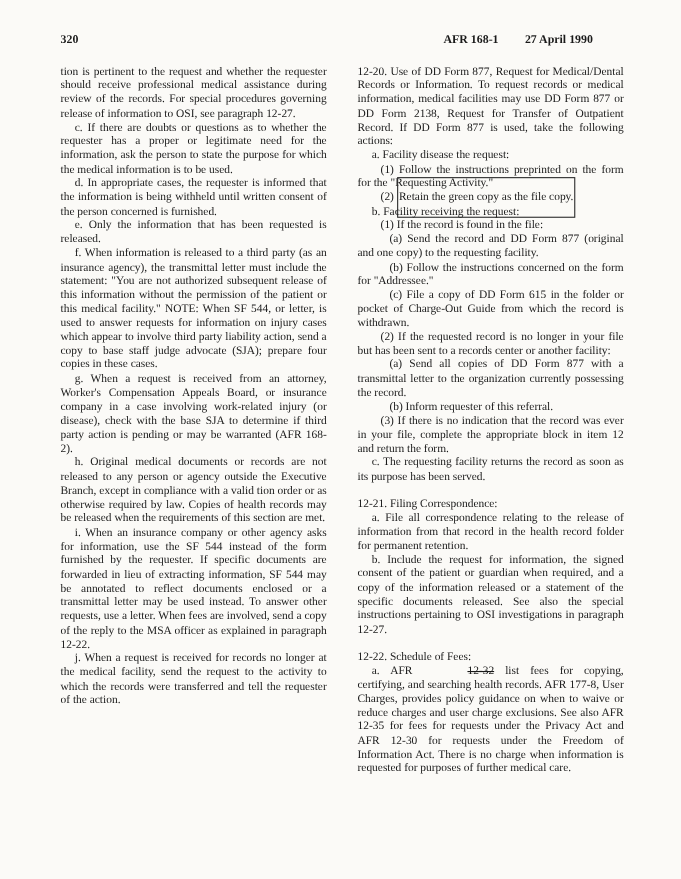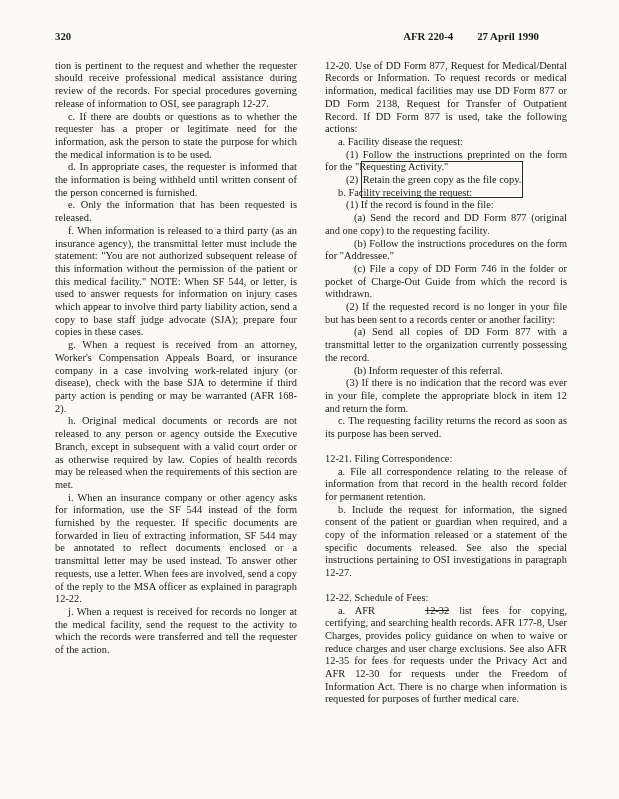--- a/index.html
+++ b/index.html
@@ -37,48 +37,48 @@
   .boxed { border: 1px solid #2a2a2a; padding: 12px 1px; }
 </style>
 </head>
 <body>
 
 <div class="page">
 
   <div class="header">
     <span>320</span>
     <span class="header-right">
-      <span class="doc-ref">AFR 220-4</span><span>27 April 1990</span>
+      <span class="doc-ref">AFR 168-1</span><span>27 April 1990</span>
     </span>
   </div>
 
   <div class="columns">
 
     <div class="col">
       <p class="para">tion is pertinent to the request and whether the requester should receive professional medical assistance during review of the records. For special procedures governing release of information to OSI, see paragraph 12-27.</p>
       <p class="para i1">c. If there are doubts or questions as to whether the requester has a proper or legitimate need for the information, ask the person to state the purpose for which the medical information is to be used.</p>
       <p class="para i1">d. In appropriate cases, the requester is informed that the information is being withheld until written consent of the person concerned is furnished.</p>
       <p class="para i1">e. Only the information that has been requested is released.</p>
       <p class="para i1">f. When information is released to a third party (as an insurance agency), the transmittal letter must include the statement: "You are not authorized subsequent release of this information without the permission of the patient or this medical facility." NOTE: When SF 544, or letter, is used to answer requests for information on injury cases which appear to involve third party liability action, send a copy to base staff judge advocate (SJA); prepare four copies in these cases.</p>
       <p class="para i1">g. When a request is received from an attorney, Worker's Compensation Appeals Board, or insurance company in a case involving work-related injury (or disease), check with the base SJA to determine if third party action is pending or may be warranted (AFR 168-2).</p>
-      <p class="para i1">h. Original medical documents or records are not released to any person or agency outside the Executive Branch, except in subsequent with a valid court order or as otherwise required by law. Copies of health records may be released when the requirements of this section are met.</p>
+      <p class="para i1">h. Original medical documents or records are not released to any person or agency outside the Executive Branch, except in compliance with a valid tion order or as otherwise required by law. Copies of health records may be released when the requirements of this section are met.</p>
       <p class="para i1">i. When an insurance company or other agency asks for information, use the SF 544 instead of the form furnished by the requester. If specific documents are forwarded in lieu of extracting information, SF 544 may be annotated to reflect documents enclosed or a transmittal letter may be used instead. To answer other requests, use a letter. When fees are involved, send a copy of the reply to the MSA officer as explained in paragraph 12-22.</p>
       <p class="para i1">j. When a request is received for records no longer at the medical facility, send the request to the activity to which the records were transferred and tell the requester of the action.</p>
     </div>
 
     <div class="col">
       <p class="para"><span class="bold">12-20. Use of DD Form 877, Request for Medical/Dental Records or Information. </span><span>To request records or medical information, medical facilities may use DD Form 877 or DD Form 2138, Request for Transfer of Outpatient Record. If DD Form 877 is used, take the following actions:</span></p>
       <p class="para i1">a. Facility disease the request:</p>
       <p class="para i2">(1) Follow the instructions preprinted on the form for the "Requesting Activity."</p>
       <p class="para i2"><span>(2) </span><span class="boxed">Retain the green copy as the file copy.</span></p>
       <p class="para i1">b. Facility receiving the request:</p>
       <p class="para i2">(1) If the record is found in the file:</p>
       <p class="para i3">(a) Send the record and DD Form 877 (original and one copy) to the requesting facility.</p>
-      <p class="para i3">(b) Follow the instructions procedures on the form for "Addressee."</p>
-      <p class="para i3">(c) File a copy of DD Form 746 in the folder or pocket of Charge-Out Guide from which the record is withdrawn.</p>
+      <p class="para i3">(b) Follow the instructions concerned on the form for "Addressee."</p>
+      <p class="para i3">(c) File a copy of DD Form 615 in the folder or pocket of Charge-Out Guide from which the record is withdrawn.</p>
       <p class="para i2">(2) If the requested record is no longer in your file but has been sent to a records center or another facility:</p>
       <p class="para i3">(a) Send all copies of DD Form 877 with a transmittal letter to the organization currently possessing the record.</p>
       <p class="para i3">(b) Inform requester of this referral.</p>
       <p class="para i2">(3) If there is no indication that the record was ever in your file, complete the appropriate block in item 12 and return the form.</p>
       <p class="para i1">c. The requesting facility returns the record as soon as its purpose has been served.</p>
       <p class="para bold gap">12-21. Filing Correspondence:</p>
       <p class="para i1">a. File all correspondence relating to the release of information from that record in the health record folder for permanent retention.</p>
       <p class="para i1">b. Include the request for information, the signed consent of the patient or guardian when required, and a copy of the information released or a statement of the specific documents released. See also the special instructions pertaining to OSI investigations in paragraph 12-27.</p>
       <p class="para bold gap">12-22. Schedule of Fees:</p>
       <p class="para i1"><span>a. AFR </span><span class="strike">12-32</span><span> list fees for copying, certifying, and searching health records. AFR 177-8, User Charges, provides policy guidance on when to waive or reduce charges and user charge exclusions. See also AFR 12-35 for fees for requests under the Privacy Act and AFR 12-30 for requests under the Freedom of Information Act. There is no charge when information is requested for purposes of further medical care.</span></p>

